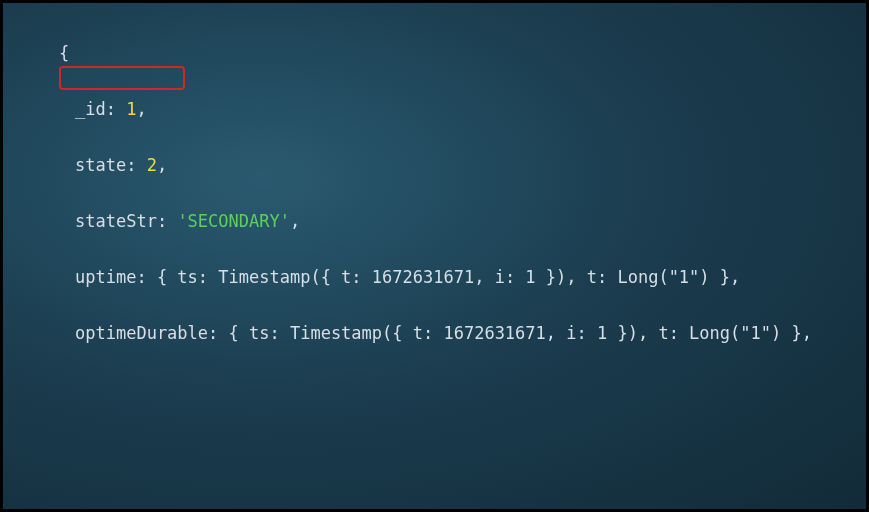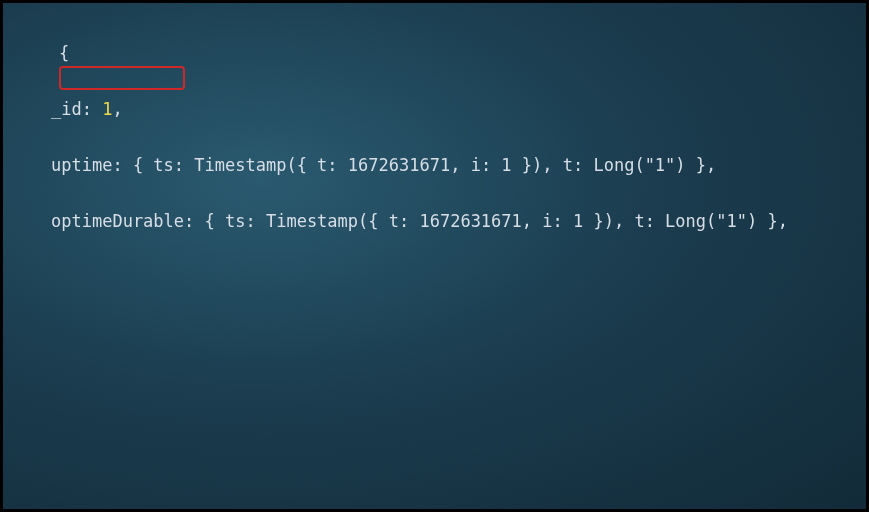--- a/index.html
+++ b/index.html
@@ -18,21 +18,21 @@
     line-height: 28px;
     color: #d8dee6;
     position: relative;
   }
   .code {
     white-space: pre;
     padding: 8px 0 0 0;
   }
   .ln { display: block; }
   .ind1 { padding-left: 56px; }
-  .ind2 { padding-left: 48px; }
+  .ind2 { padding-left: 72px; }
   .key { color: #d8dee6; }
   .punct { color: #d8dee6; }
   .num { color: #f0d84a; }
   .str { color: #5ad15a; }
   .highlight-box {
     position: absolute;
     left: 56px;
     top: 63px;
     width: 126px;
     height: 24px;
@@ -41,20 +41,22 @@
     box-sizing: border-box;
     pointer-events: none;
   }
 </style>
 </head>
 <body>
 
 <div class="code">
 <span class="ln ind1"><span class="punct">{</span></span>
 <span class="ln ind2"><span class="key">_id</span><span class="punct">: </span><span class="num">1</span><span class="punct">,</span></span>
+<span class="ln ind2"><span class="key">state</span><span class="punct">: </span><span class="num">2</span><span class="punct">,</span></span>
+<span class="ln ind2"><span class="key">stateStr</span><span class="punct">: </span><span class="str">'SECONDARY'</span><span class="punct">,</span></span>
 <span class="ln ind2"><span class="key">uptime</span><span class="punct">: { ts: Timestamp({ t: 1672631671, i: 1 }), t: Long("1") },</span></span>
 <span class="ln ind2"><span class="key">optimeDurable</span><span class="punct">: { ts: Timestamp({ t: 1672631671, i: 1 }), t: Long("1") },</span></span>
 
 
 
 
 
 
 
 

